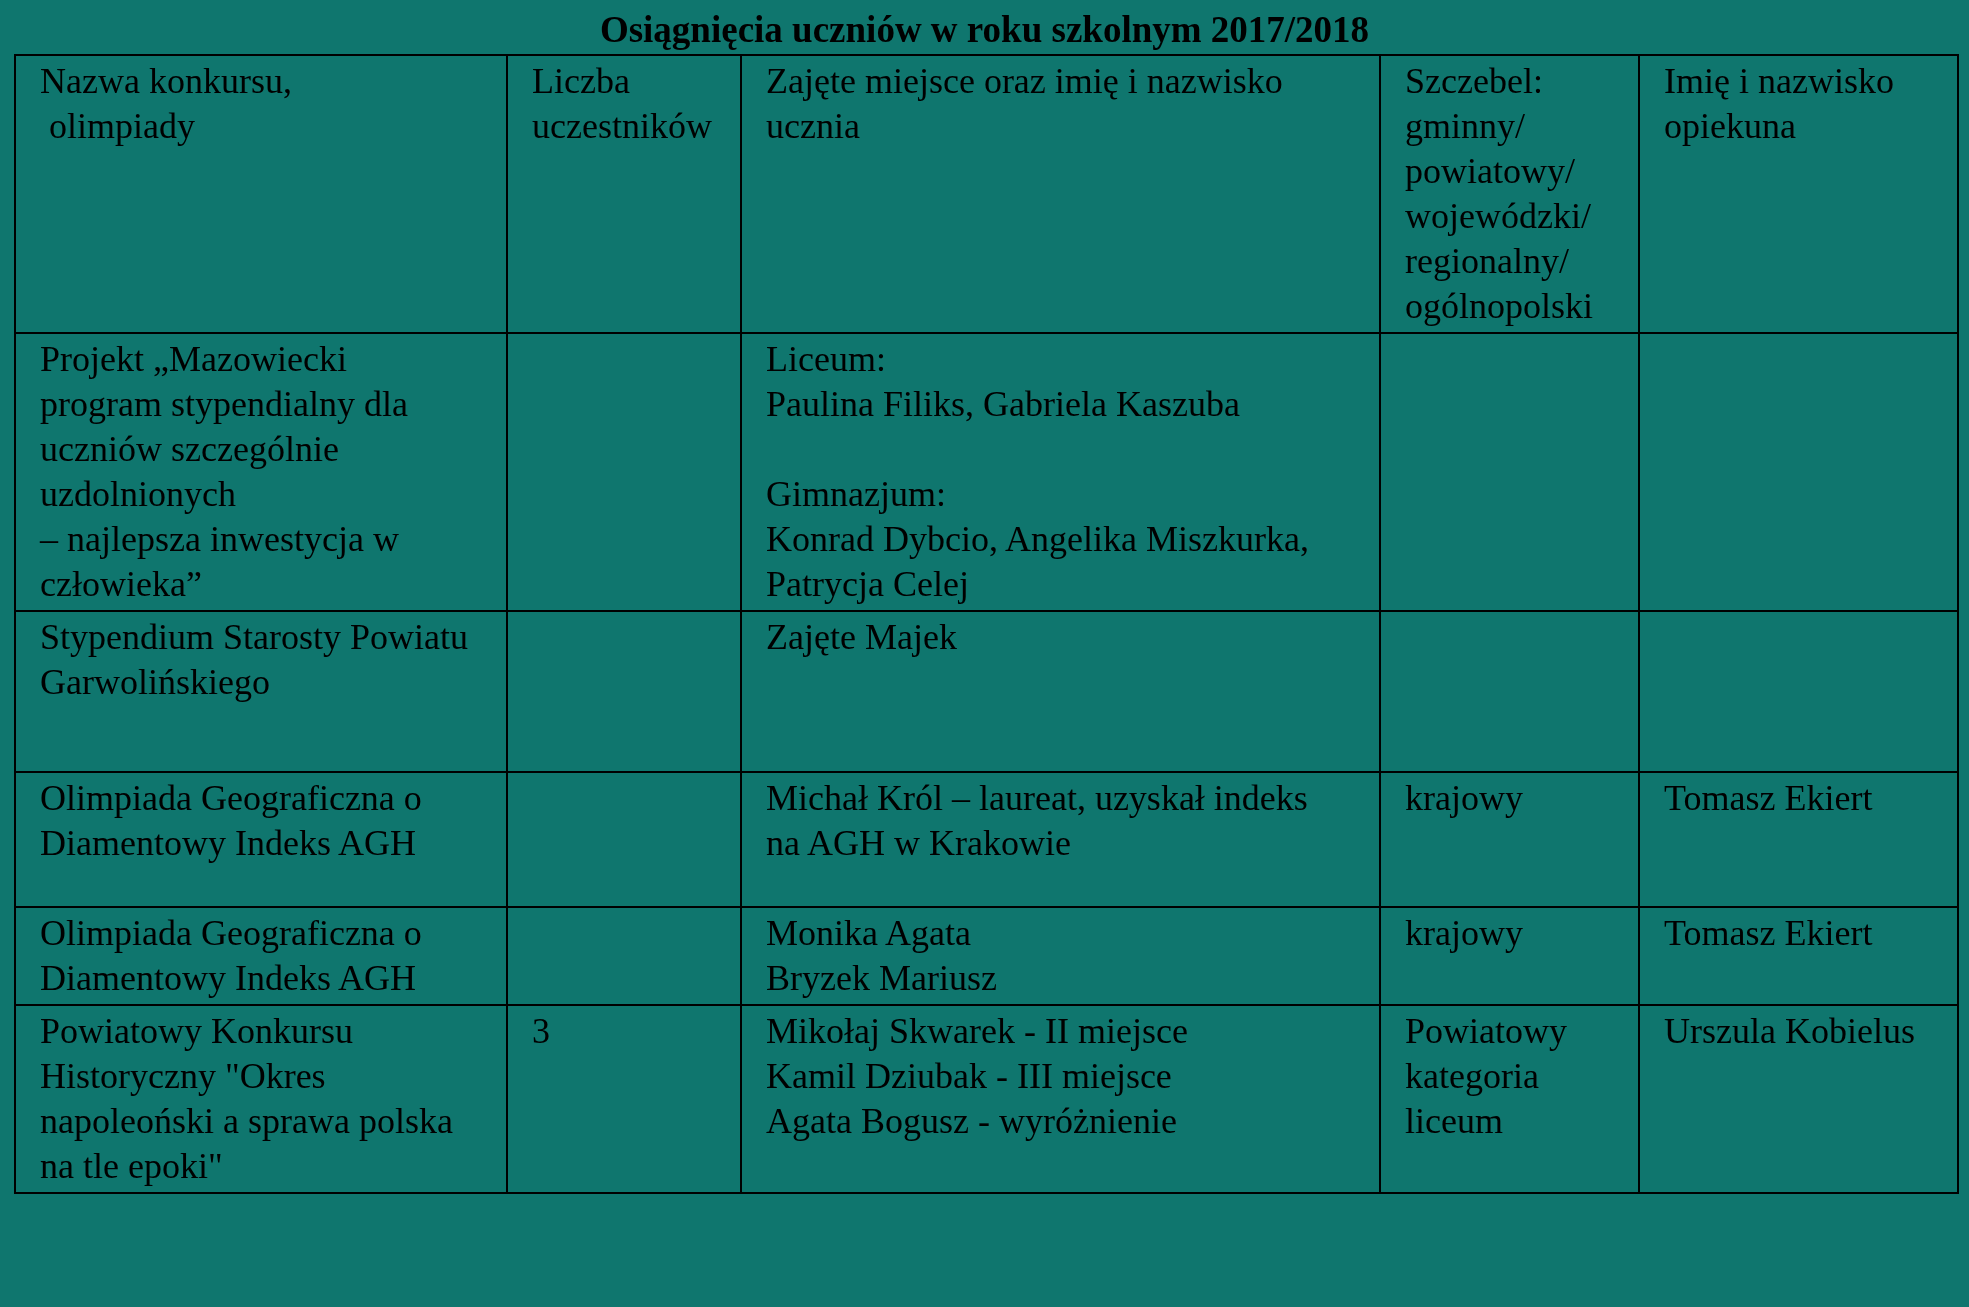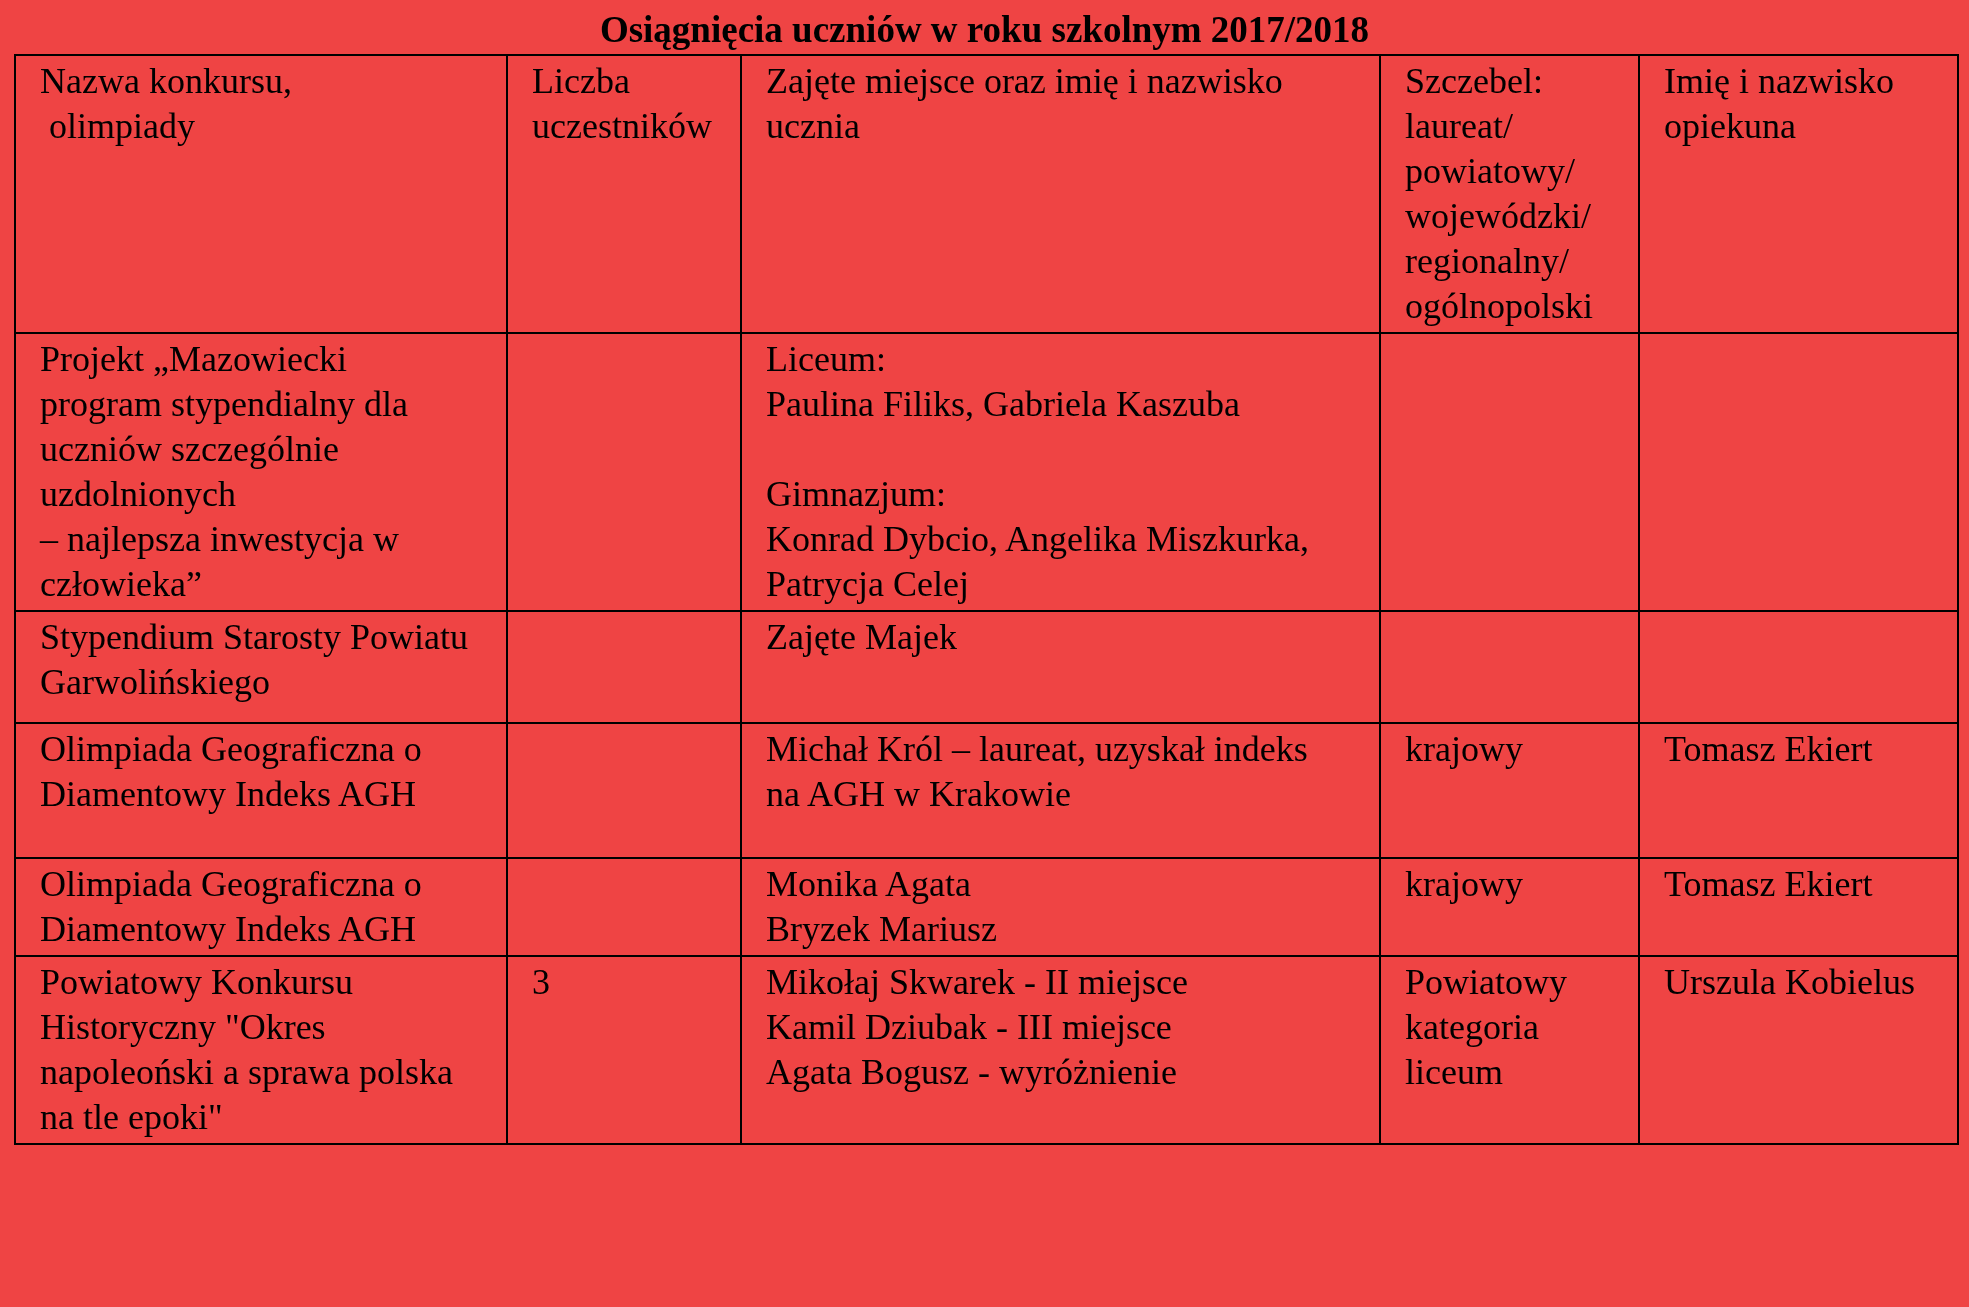--- a/index.html
+++ b/index.html
@@ -1,18 +1,18 @@
 <!DOCTYPE html>
 <html><head>
 <meta charset="utf-8">
 <style>
   html, body { margin: 0; padding: 0; background: #ffffff; }
   .page {
     width: 1969px; height: 1307px; box-sizing: border-box;
-    background: #ef4444; color: #000000;
+    background: #0f766e; color: #000000;
     font-family: "Liberation Serif", serif;
     overflow: hidden;
   }
   .title {
     margin: 0; padding-top: 8px; padding-bottom: 2px;
     text-align: center; font-weight: bold;
     font-size: 37px; line-height: 1.2;
   }
   table.doc {
     border-collapse: collapse; table-layout: fixed;
@@ -26,21 +26,21 @@
     font-weight: normal;
     text-align: left;
     white-space: pre-line;
     overflow: hidden;
     word-wrap: break-word;
   }
   .c { text-align: center; }
   tr.rh { height: 278px; }
   tr.r0 { height: 92px; }
   tr.r1 { height: 265px; }
-  tr.r2 { height: 112px; }
+  tr.r2 { height: 161px; }
   tr.r3 { height: 135px; }
   tr.r4 { height: 93px; }
   tr.r5 { height: 182px; }
 </style>
 </head>
 <body>
 
 <div class="page">
   <h1 class="title">Osiągnięcia uczniów w roku szkolnym 2017/2018</h1>
 
@@ -54,21 +54,21 @@
     </colgroup>
     <thead>
       <tr class="rh">
         <th>Nazwa konkursu,
 &nbsp;olimpiady</th>
         <th>Liczba
 uczestników</th>
         <th>Zajęte miejsce oraz imię i nazwisko
 ucznia</th>
         <th>Szczebel:
-laureat/
+gminny/
 powiatowy/
 wojewódzki/
 regionalny/
 ogólnopolski</th>
         <th>Imię i nazwisko
 opiekuna</th>
       </tr>
     </thead>
     <tbody>
       <tr class="r1">

